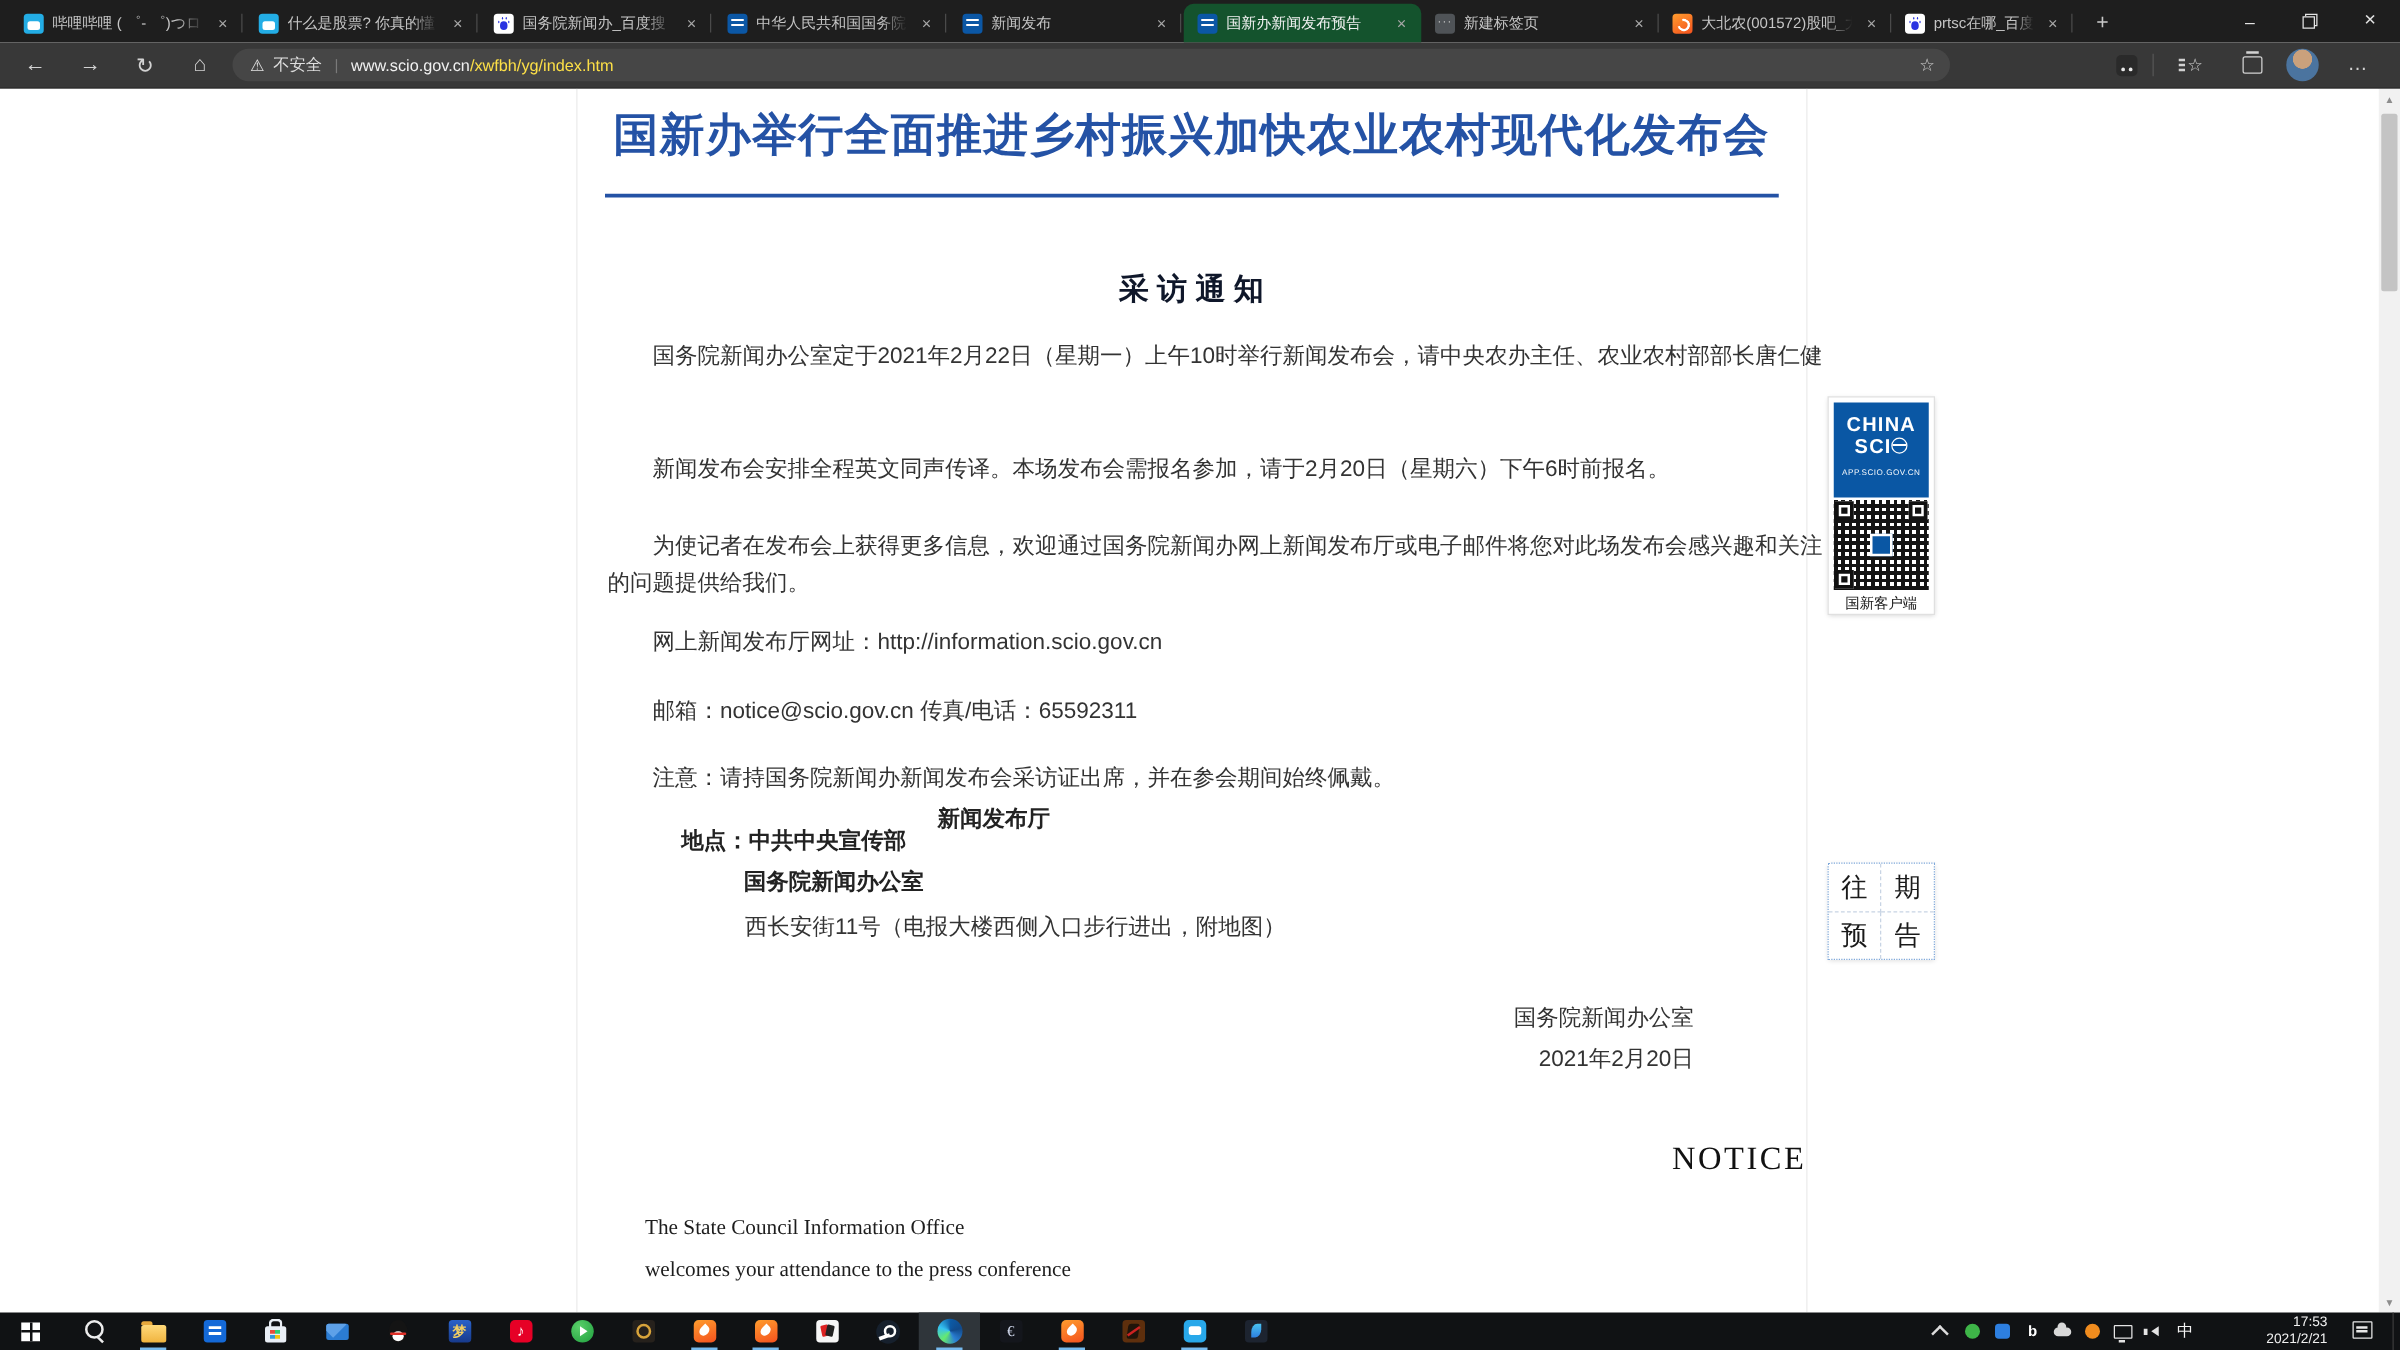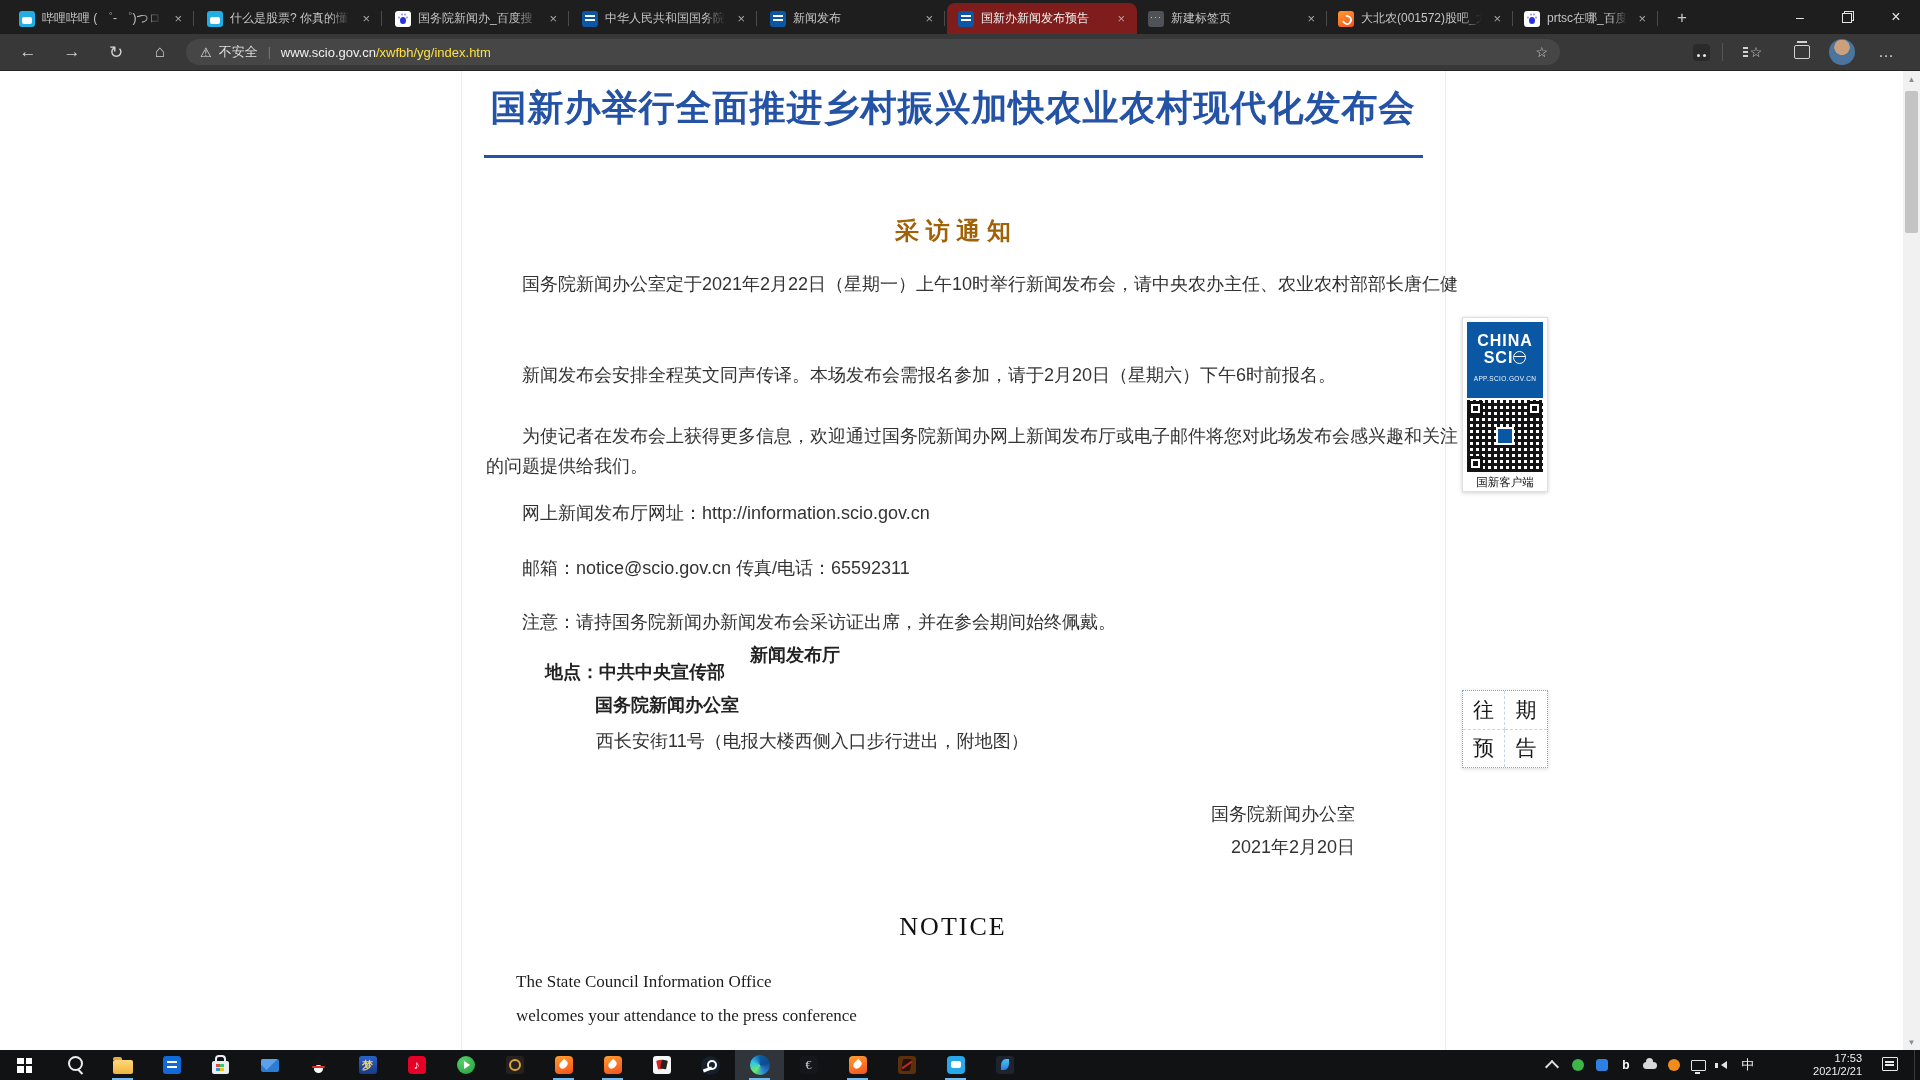--- a/index.html
+++ b/index.html
@@ -5,21 +5,21 @@
   html,body{margin:0;padding:0}
   body{width:1920px;height:1080px;overflow:hidden;position:relative;background:#fff;
        font-family:"Liberation Sans",sans-serif;}
   
   #tabbar{position:absolute;left:0;top:0;width:1920px;height:34px;background:#1e1e1e}
   .tab{position:absolute;top:3px;height:31px;display:flex;align-items:center;gap:7px;
        padding:0 8px 0 11px;box-sizing:border-box;cursor:default}
   .tab .ttl{font-size:12px;color:#c5c5c5;white-space:nowrap;overflow:hidden;flex:1;
        -webkit-mask-image:linear-gradient(90deg,#000 82%,transparent);mask-image:linear-gradient(90deg,#000 82%,transparent)}
   .tab .tclose{font-size:13px;color:#a8a8a8;padding:0 4px;flex:none}
-  .tab.active{background:#7f1d1d;border-radius:8px 8px 0 0}
+  .tab.active{background:#14532d;border-radius:8px 8px 0 0}
   .tab.active .ttl{color:#f2f2f2}
   .tab:not(.active)::after{content:"";position:absolute;right:0;top:8px;height:15px;width:1px;background:#4a4a4a}
   .fav{width:16px;height:16px;border-radius:3px;flex:none;position:relative}
   .fav-bili{background:#23ade5}
   .fav-bili::after{content:"";position:absolute;left:3px;top:6px;right:3px;bottom:3px;background:#fff;border-radius:2px}
   .fav-baidu{background:#fff}
   .fav-baidu::after{content:"";position:absolute;left:5px;top:6px;width:6px;height:7px;background:#2932e1;border-radius:50%;
       box-shadow:-4px -3px 0 -2.5px #2932e1,4px -3px 0 -2.5px #2932e1,-1px -6px 0 -2.5px #2932e1,2px -6px 0 -2.5px #2932e1}
   .fav-scio{background:#0b57a5}
   .fav-scio::after{content:"";position:absolute;left:3px;right:3px;top:4px;bottom:4px;
@@ -56,25 +56,25 @@
   .collic::before{content:"";position:absolute;left:2px;top:-5px;width:10px;height:2px;background:#d2d2d2}
   #avatar{position:absolute;top:5px;width:26px;height:26px;border-radius:50%;
       background:radial-gradient(circle at 50% 32%,#caa17c 0 34%,#4b749f 36% 100%)}
   .tbdiv{position:absolute;top:9px;width:1px;height:18px;background:#555}
   
   #page{position:absolute;left:0;top:71px;width:1903px;height:979px;background:#fff;overflow:hidden}
   .vline{position:absolute;top:0;bottom:0;width:1px;background:#ececec}
   #ptitle{position:absolute;left:461px;top:13px;width:984px;text-align:center;font-size:36px;font-weight:bold;
       color:#2452a5;letter-spacing:1px;white-space:nowrap}
   #prule{position:absolute;left:484px;top:84px;width:939px;height:3px;background:#2452a5}
-  #pheading{position:absolute;left:461px;top:144px;width:984px;text-align:center;font-size:24px;font-weight:bold;color:#a16207}
+  #pheading{position:absolute;left:461px;top:144px;width:984px;text-align:center;font-size:24px;font-weight:bold;color:#0f172a}
   .ln{position:absolute;font-size:18px;color:#333;white-space:nowrap;line-height:23px}
   .b{font-weight:bold;color:#222}
   .en{font-family:"Liberation Serif",serif;font-size:17px;color:#1d1d1d}
-  #notice-en{position:absolute;left:461px;top:841px;width:984px;text-align:center;
+  #notice-en{position:absolute;left:461px;top:841px;width:984px;text-align:right;
       font-family:"Liberation Serif",serif;font-size:26px;letter-spacing:2px;color:#111}
   
   .card{position:absolute;left:1462px;width:86px;background:#fff;border:1px solid #e0e0e0;
       box-shadow:0 1px 4px rgba(0,0,0,.18);box-sizing:border-box;padding:4px}
   .bluebox{width:76px;box-sizing:border-box;text-align:center;color:#fff}
   .bb1{height:76px;background:#0a57a4;padding-top:10px}
   .bb1 .l1{font-size:16px;font-weight:bold;letter-spacing:1px;line-height:17px}
   .bb1 .sub{font-size:6.5px;letter-spacing:.4px;margin-top:9px;opacity:.95}
   .globe{display:inline-block;width:11px;height:11px;border:1.5px solid #fff;border-radius:50%;vertical-align:-1px;
       background:linear-gradient(transparent 4px,#fff 4px 5.5px,transparent 5.5px)}

